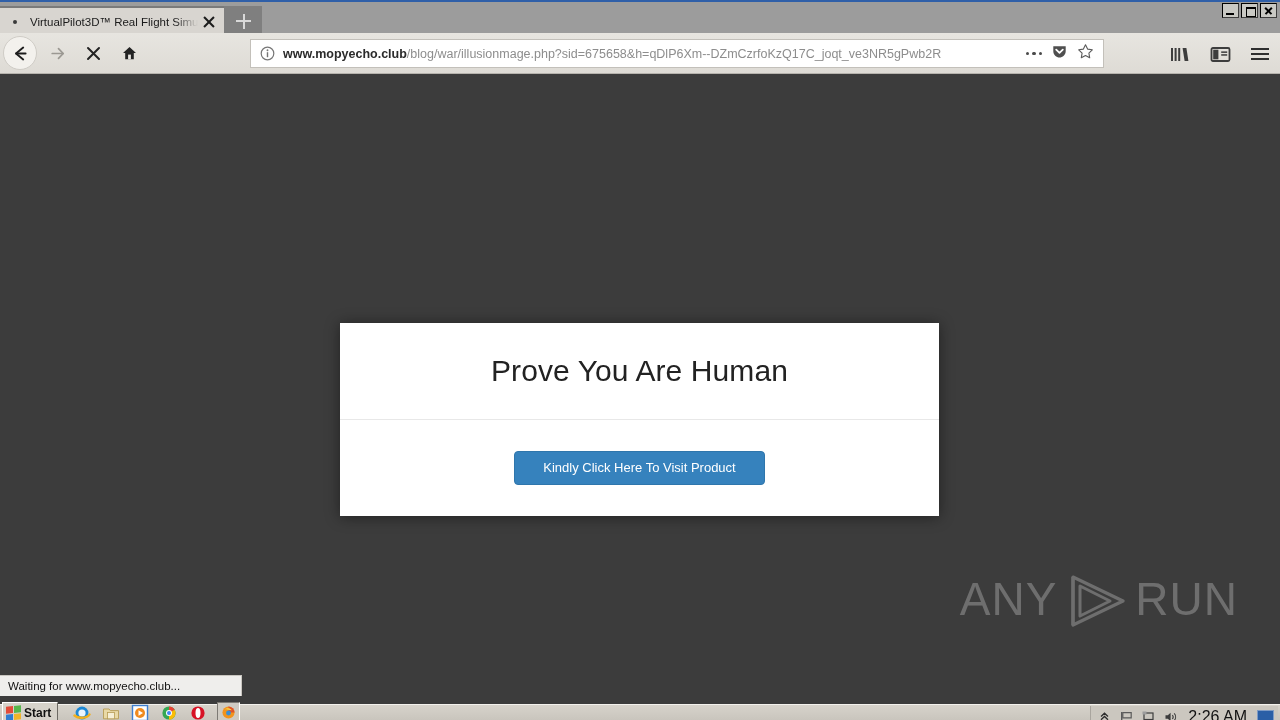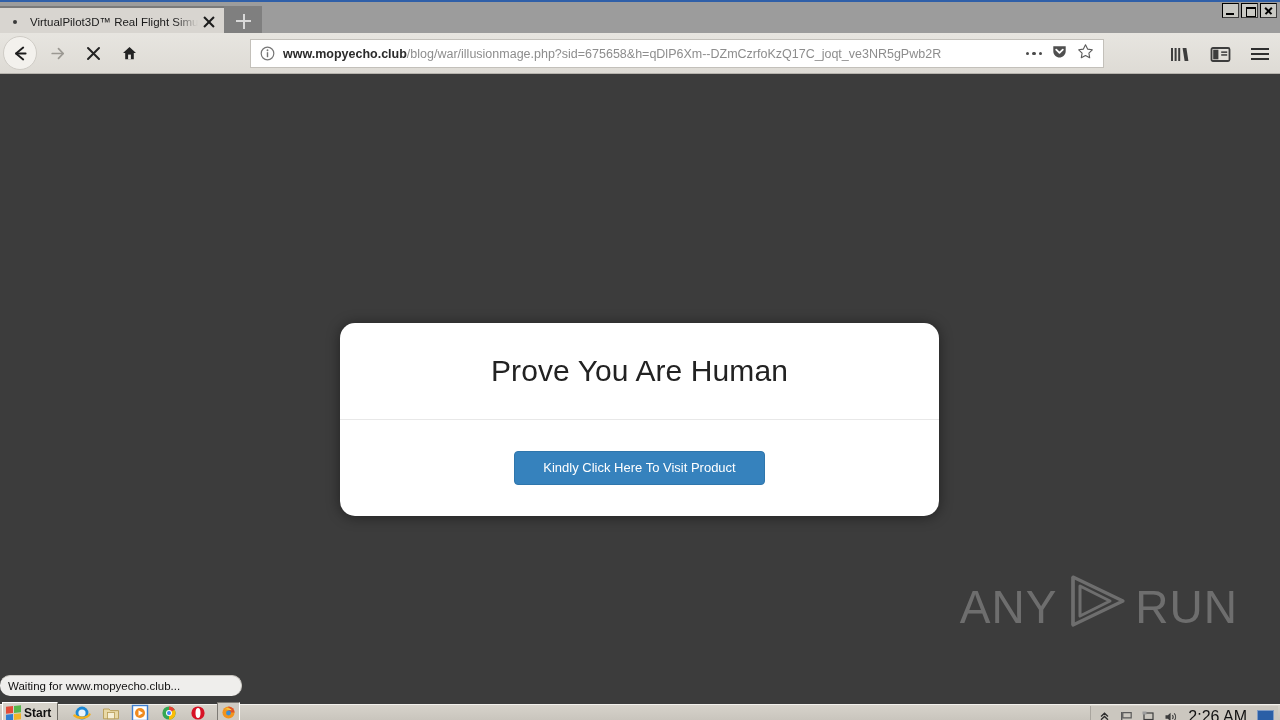--- a/index.html
+++ b/index.html
@@ -229,21 +229,20 @@
     background: #3c3c3c;
     overflow: hidden;
   }
   .card {
     position: absolute;
     left: 340px; top: 248px;
     width: 599px;
     height: 193px;
     background: #ffffff;
     box-shadow: 0 1px 14px rgba(0,0,0,0.45);
-    border-radius: 15px;
   }
   .card-head {
     height: 97px;
     display: flex;
     align-items: center;
     justify-content: center;
     border-bottom: 1px solid #e8e8e8;
   }
   .card-title {
     font-size: 30px;
@@ -268,21 +267,21 @@
     line-height: 1;
     cursor: pointer;
     white-space: nowrap;
   }
 
   
   .watermark {
     position: absolute;
     right: 42px; bottom: 38px;
     display: flex;
-    align-items: flex-end;
+    align-items: flex-start;
     gap: 2px;
     opacity: 0.34;
     pointer-events: none;
   }
   .watermark .wm-text {
     font-size: 46px;
     letter-spacing: 1px;
     color: #cfcfcf;
     font-weight: 400;
   }
@@ -295,21 +294,20 @@
     height: 21px;
     min-width: 242px;
     background: #efeeec;
     border-top: 1px solid #c9c6c0;
     border-right: 1px solid #c9c6c0;
     display: flex;
     align-items: center;
     padding: 0 8px;
     font-size: 11.5px;
     color: #111;
-    border-radius: 10px;
   }
 
   
   .taskbar {
     position: absolute;
     left: 0; bottom: 0;
     width: 1280px;
     height: 16px;
     background: linear-gradient(#d7d3cb, #c9c5bd);
     border-top: 1px solid #f3f1ec;

